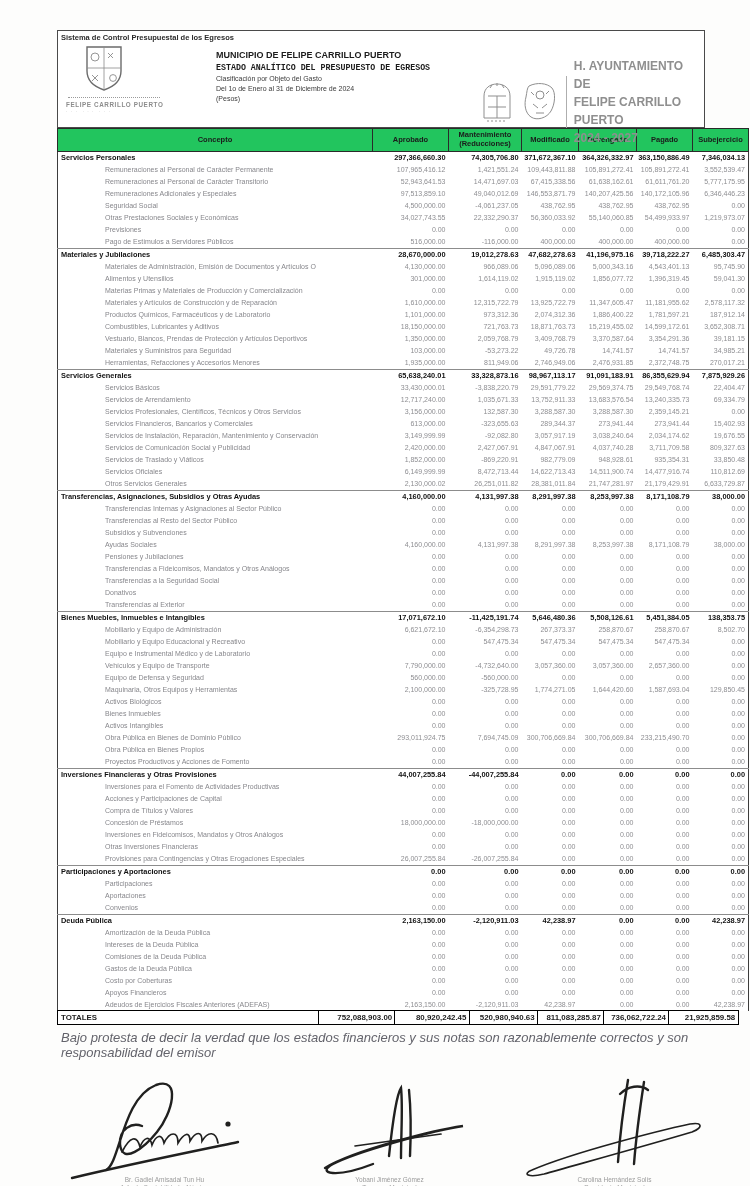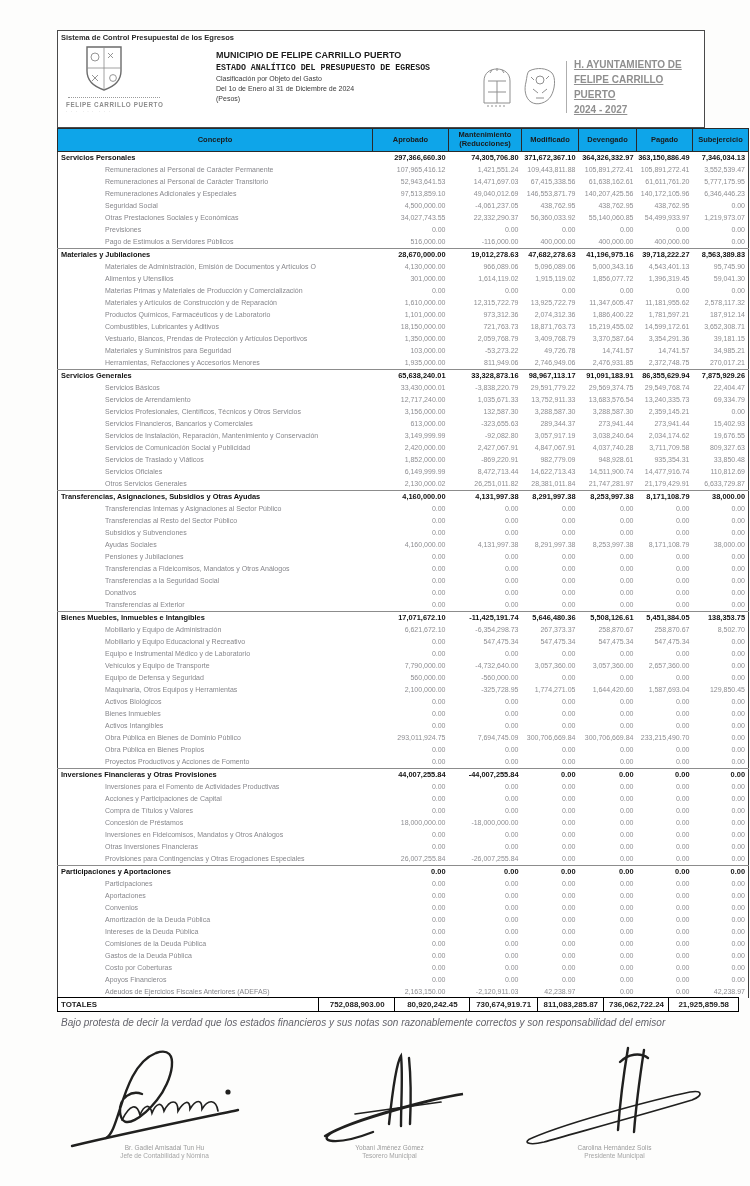--- a/index.html
+++ b/index.html
@@ -22,60 +22,60 @@
   .logo-caption-rule{width:92px;height:2px;border-top:1px dotted #9a9a9a;margin:6px 0 1px 2px;}
   .logo-caption{font-size:6.3px;letter-spacing:.6px;color:#8c8c8c;font-weight:bold;}
   .logo-caption-sub{font-size:4.5px;color:#b3b3b3;letter-spacing:1px;margin-top:1px;}
   .title-block{flex:1;text-align:left;padding-top:6px;line-height:1.45;}
   .t-muni{font-size:9px;font-weight:bold;color:#1c1c1c;}
   .t-report{font-size:8.3px;font-weight:bold;color:#1c1c1c;font-family:Liberation Mono, monospace;}
   .t-class,.t-period,.t-pesos{font-size:7px;color:#3a3a3a;}
   .right-block{width:222px;display:flex;align-items:center;padding-top:14px;}
   .emblems{display:flex;gap:5px;margin-right:7px;}
   .vdivider{width:1px;background:#aeaeae;height:52px;margin-right:7px;}
-  .ayto-lines{font-size:10px;font-weight:bold;color:#8f8f8f;line-height:1.5;text-decoration:underline;}
+  .ayto-lines{font-size:12px;font-weight:bold;color:#8f8f8f;line-height:1.5;}
 
   
   table.budget{
     border-collapse:collapse;table-layout:fixed;width:691px;background:#fff;
     border-left:1.6px solid #3c3c3c;border-right:1.6px solid #3c3c3c;
   }
   table.budget col.c0{width:315px}
   table.budget col.c1{width:76px}
   table.budget col.c2{width:73px}
   table.budget col.c3{width:57px}
   table.budget col.c4{width:58px}
   table.budget col.c5{width:56px}
   table.budget col.c6{width:56px}
   thead th{
     border:1.7px solid #2a2a2a;font-size:7.5px;font-weight:bold;color:#1b1b1b;
-    padding:1px 2px;height:20px;background:#0ea5e9;line-height:1.15;vertical-align:middle;
+    padding:1px 2px;height:20px;background:#22c55e;line-height:1.15;vertical-align:middle;
   }
   tbody td{
     font-size:7px;height:12px;line-height:12px;padding:0 3px 0 0;
     white-space:nowrap;overflow:hidden;vertical-align:middle;
   }
   tbody td.num{text-align:right;font-variant-numeric:tabular-nums;}
   tr.section td{font-weight:bold;color:#121212;font-size:7.4px;border-top:1px solid #8c8c8c;}
   tr.section td.concepto{padding-left:3px;}
   tr.detail td{color:#8e8e92;}
   tr.detail td.concepto{padding-left:47px;color:#87878c;}
   
   .totals-row{display:flex;width:691px;margin-top:-1px;}
   .totals-cell{
     box-sizing:border-box;border:1.8px solid #000;background:#fff;
     font-weight:bold;font-size:7.9px;line-height:13px;height:15px;
     padding:0 3px;white-space:nowrap;overflow:hidden;
   }
   .totals-cell + .totals-cell{margin-left:-1.8px;}
   .totals-label{width:263px;text-align:left;}
   .tn1{width:78px}.tn2{width:76px}.tn3{width:70px}.tn4{width:68px}.tn5{width:67px}.tn6{width:71px}
-  .totals-cell.num{text-align:center;}
-
-  .note{font-size:10px;font-style:italic;color:#63636b;margin:5px 0 0 4px;}
+  .totals-cell.num{text-align:right;}
+
+  .note{font-size:13px;font-style:italic;color:#63636b;margin:5px 0 0 4px;}
 
   
   .signatures{display:flex;justify-content:space-between;padding:12px 26px 0 0;}
   .sig{width:215px;text-align:center;position:relative;}
   .sig svg{display:block;margin:0 auto;}
   .sig-name{font-size:6.5px;color:#9b9b9b;line-height:1.3;margin-top:-14px;position:relative;z-index:2;}
   .sig-title{font-size:6.5px;color:#a4a4a4;line-height:1.3;width:110px;margin:0 auto;}
   .stroke{fill:none;stroke:#20201f;stroke-width:2.4;stroke-linecap:round;}
   .stroke-thin{fill:none;stroke:#20201f;stroke-width:1.7;stroke-linecap:round;}
   .emb{stroke:#8f8f8f;fill:none;stroke-width:1;}
@@ -231,21 +231,21 @@
           <td class="num">400,000.00</td>
           <td class="num">0.00</td>
         </tr>
         <tr class="section">
           <td class="concepto">Materiales y Jubilaciones</td>
           <td class="num">28,670,000.00</td>
           <td class="num">19,012,278.63</td>
           <td class="num">47,682,278.63</td>
           <td class="num">41,196,975.16</td>
           <td class="num">39,718,222.27</td>
-          <td class="num">8,563,389.83</td>
+          <td class="num">6,485,303.47</td>
         </tr>
         <tr class="detail">
           <td class="concepto">Materiales de Administración, Emisión de Documentos y Artículos O</td>
           <td class="num">4,130,000.00</td>
           <td class="num">966,089.06</td>
           <td class="num">5,096,089.06</td>
           <td class="num">5,000,343.16</td>
           <td class="num">4,543,401.13</td>
           <td class="num">95,745.90</td>
         </tr>
@@ -719,20 +719,29 @@
         </tr>
         <tr class="detail">
           <td class="concepto">Convenios</td>
           <td class="num">0.00</td>
           <td class="num">0.00</td>
           <td class="num">0.00</td>
           <td class="num">0.00</td>
           <td class="num">0.00</td>
           <td class="num">0.00</td>
         </tr>
+        <tr class="section">
+          <td class="concepto">Deuda Pública</td>
+          <td class="num">2,163,150.00</td>
+          <td class="num">-2,120,911.03</td>
+          <td class="num">42,238.97</td>
+          <td class="num">0.00</td>
+          <td class="num">0.00</td>
+          <td class="num">42,238.97</td>
+        </tr>
         <tr class="detail">
           <td class="concepto">Amortización de la Deuda Pública</td>
           <td class="num">0.00</td>
           <td class="num">0.00</td>
           <td class="num">0.00</td>
           <td class="num">0.00</td>
           <td class="num">0.00</td>
           <td class="num">0.00</td>
         </tr>
         <tr class="detail">
@@ -789,21 +798,21 @@
           <td class="num">0.00</td>
           <td class="num">42,238.97</td>
         </tr>
       </tbody>
   </table>
 
   <div class="totals-row">
     <div class="totals-cell totals-label">TOTALES</div>
     <div class="totals-cell num tn1">752,088,903.00</div>
     <div class="totals-cell num tn2">80,920,242.45</div>
-    <div class="totals-cell num tn3">730,674,919.71</div>
+    <div class="totals-cell num tn3">520,980,940.63</div>
     <div class="totals-cell num tn4">811,083,285.87</div>
     <div class="totals-cell num tn5">736,062,722.24</div>
     <div class="totals-cell num tn6">21,925,859.58</div>
   </div>
 
   <div class="note">Bajo protesta de decir la verdad que los estados financieros y sus notas son razonablemente correctos y son responsabilidad del emisor</div>
 
   <div class="signatures">
     <div class="sig">
       <svg width="210" height="118" viewBox="0 0 210 118">

